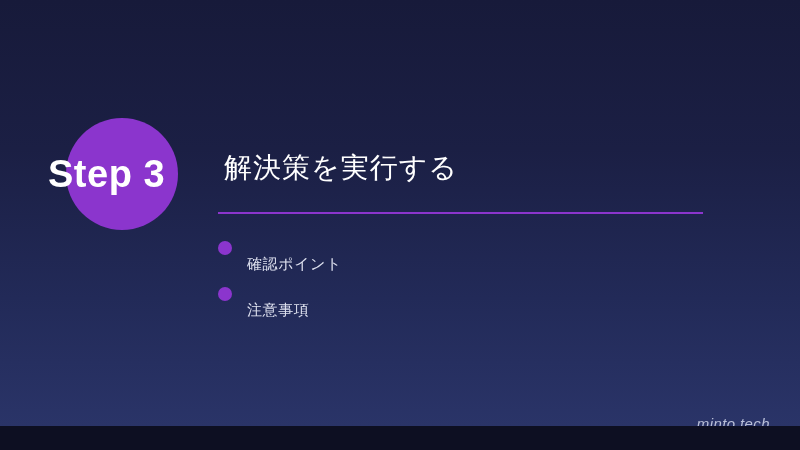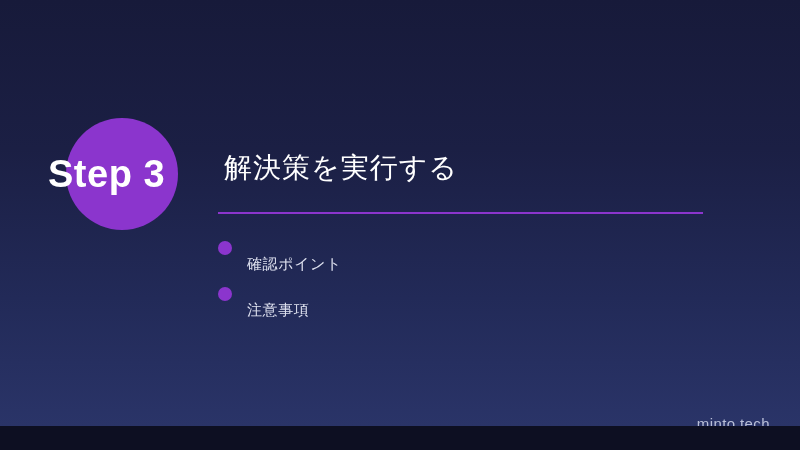--- a/index.html
+++ b/index.html
@@ -91,20 +91,21 @@
   }
   
   #footer {
     position: absolute;
     right: 30px;
     top: 415px;
     color: #b9bfd8;
     font-size: 15px;
     letter-spacing: 0.4px;
     white-space: nowrap;
+    font-style: italic;
   }
 </style>
 </head>
 <body>
 
 <div id="slide">
 
   <div id="step-circle"></div>
   <div id="step-label">Step 3</div>
 

